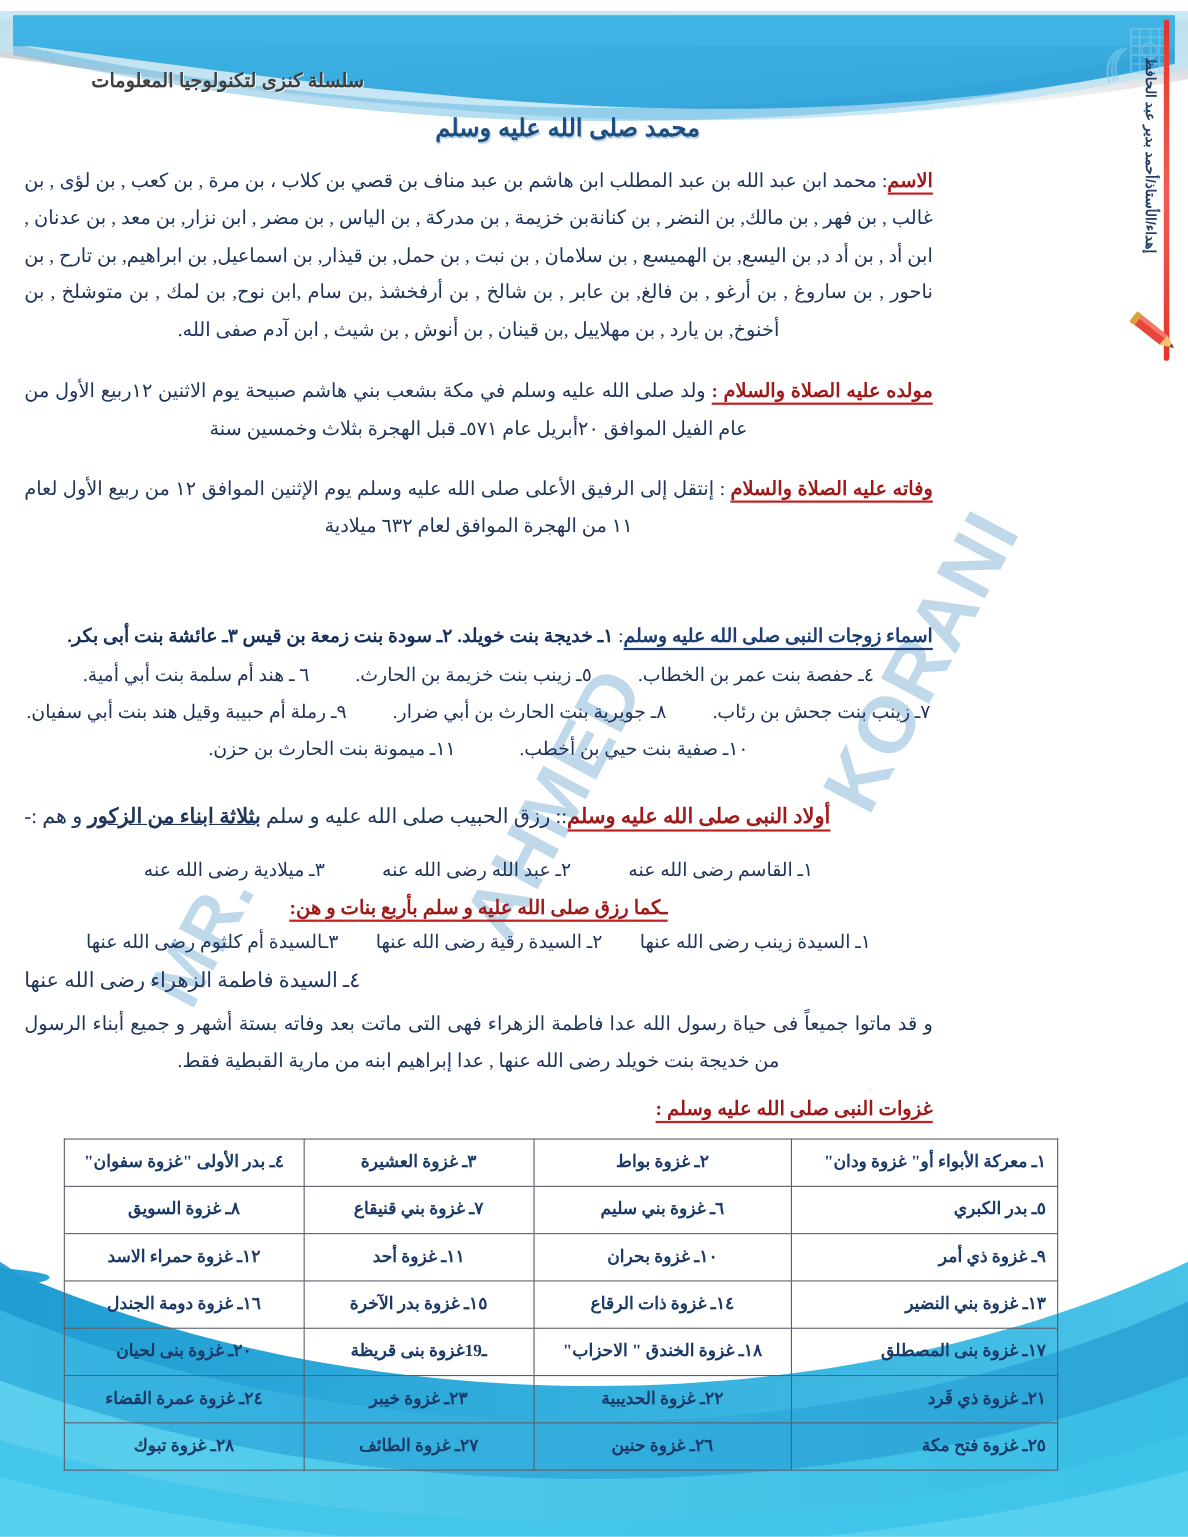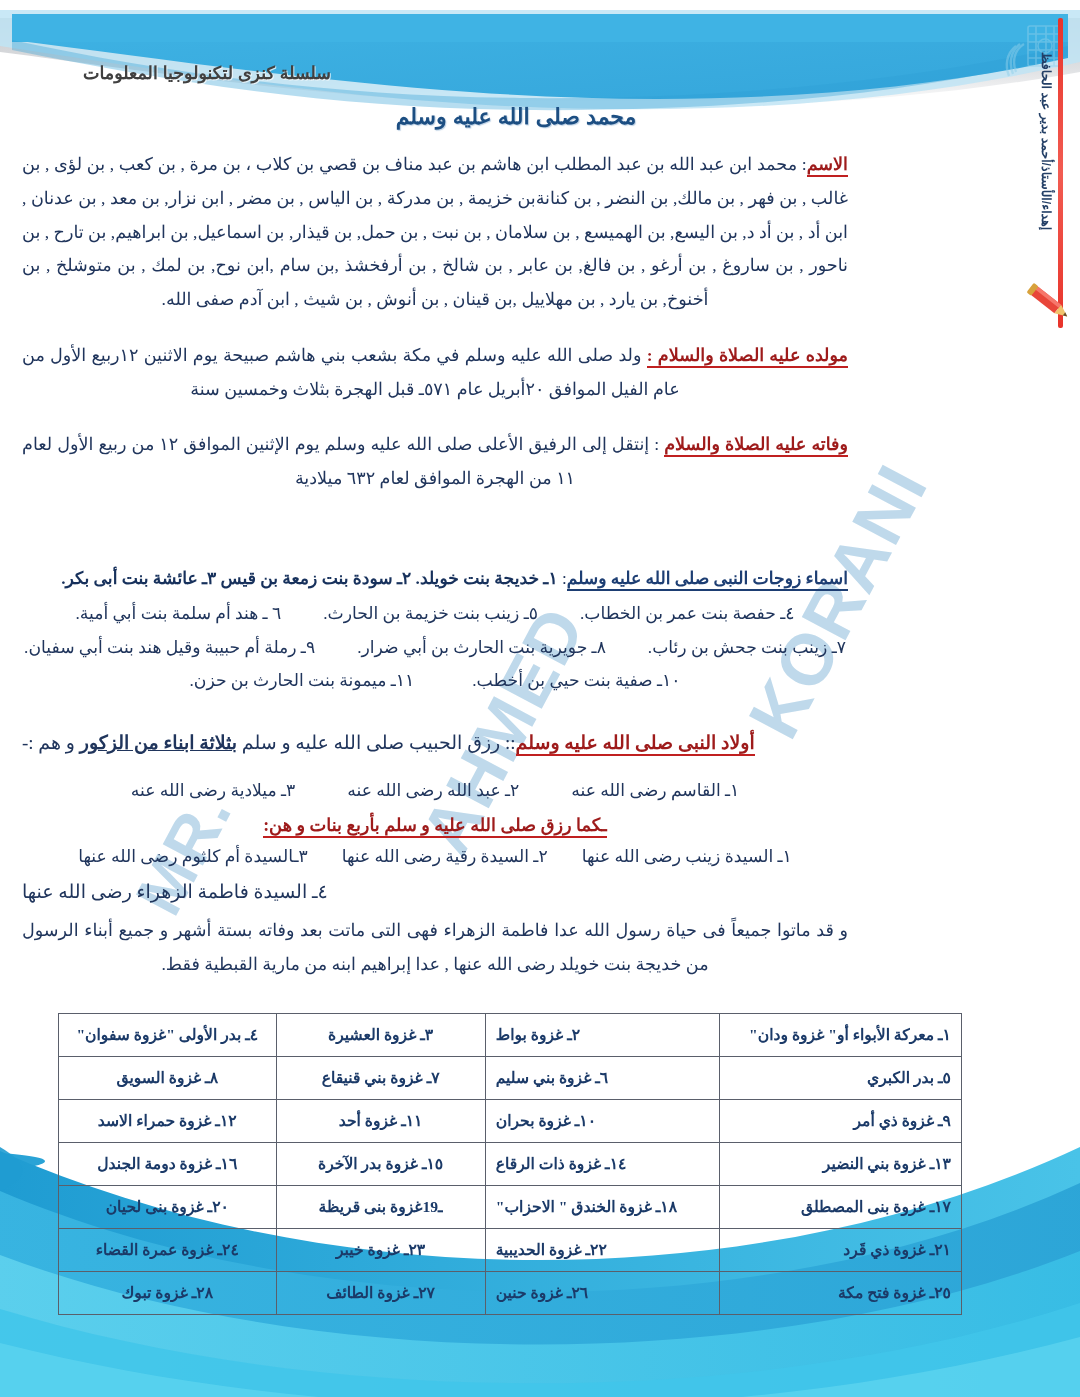--- a/index.html
+++ b/index.html
@@ -206,21 +206,21 @@
     padding: 3px 10px;
     font-size: 15.6px;
     font-weight: bold;
     color: #1b3a68;
     font-family: "Liberation Serif", serif;
     vertical-align: middle;
     white-space: nowrap;
     overflow: hidden;
   }
   table.battles td.c0 { width: 27%; text-align: right; }
-  table.battles td.c1 { width: 26%; text-align: left; }
+  table.battles td.c1 { width: 26%; text-align: center; }
   table.battles td.c2 { width: 23%; text-align: center; }
   table.battles td.c3 { width: 24%; text-align: center; }
 
   
   .wm {
     position: absolute;
     color: rgba(96,160,205,0.40);
     font-family: "Liberation Sans", sans-serif;
     font-weight: bold;
     z-index: 3;
@@ -401,20 +401,25 @@
       </div>
       <div class="line-center">٤ـ  السيدة فاطمة الزهراء رضى الله عنها</div>
 
       <p class="para" style="margin-top:4px;">
         <span>و قد ماتوا جميعاً فى حياة رسول الله عدا فاطمة الزهراء فهى التى ماتت بعد وفاته بستة أشهر و جميع أبناء الرسول من خديجة بنت خويلد رضى الله عنها , عدا إبراهيم ابنه من مارية القبطية فقط.</span>
       </p>
     </div>
 
     <div class="gap-sm"></div>
 
+    <div class="block">
+      <div class="heading-red" style="text-align:right;">
+        <span class="u">غزوات النبى صلى الله عليه وسلم :</span>
+      </div>
+    </div>
 
     <div class="table-wrap">
       <table class="battles">
         <tbody>
           <tr>
             <td class="c0">١ـ معركة الأبواء أو" غزوة ودان"</td>
             <td class="c1">٢ـ  غزوة بواط</td>
             <td class="c2">٣ـ  غزوة العشيرة</td>
             <td class="c3">٤ـ  بدر الأولى "غزوة سفوان"</td>
           </tr>

